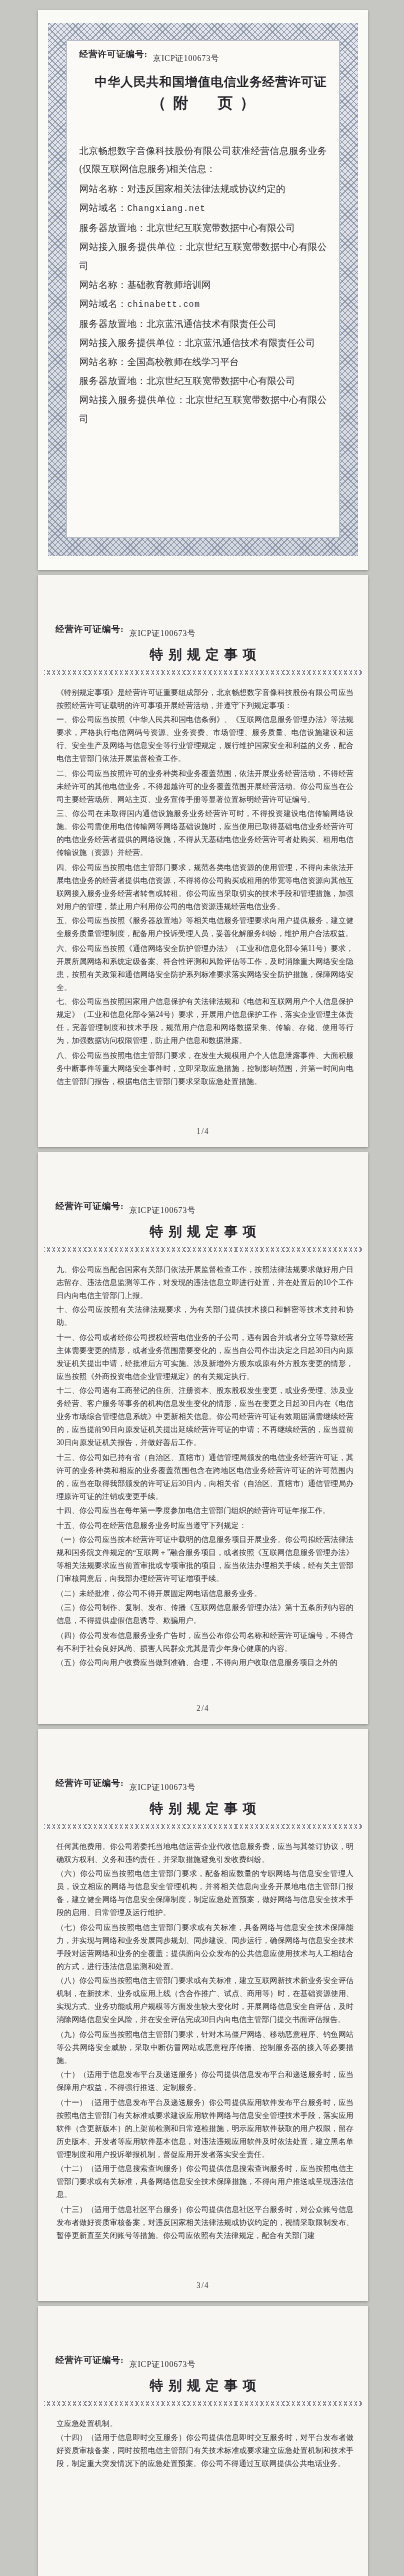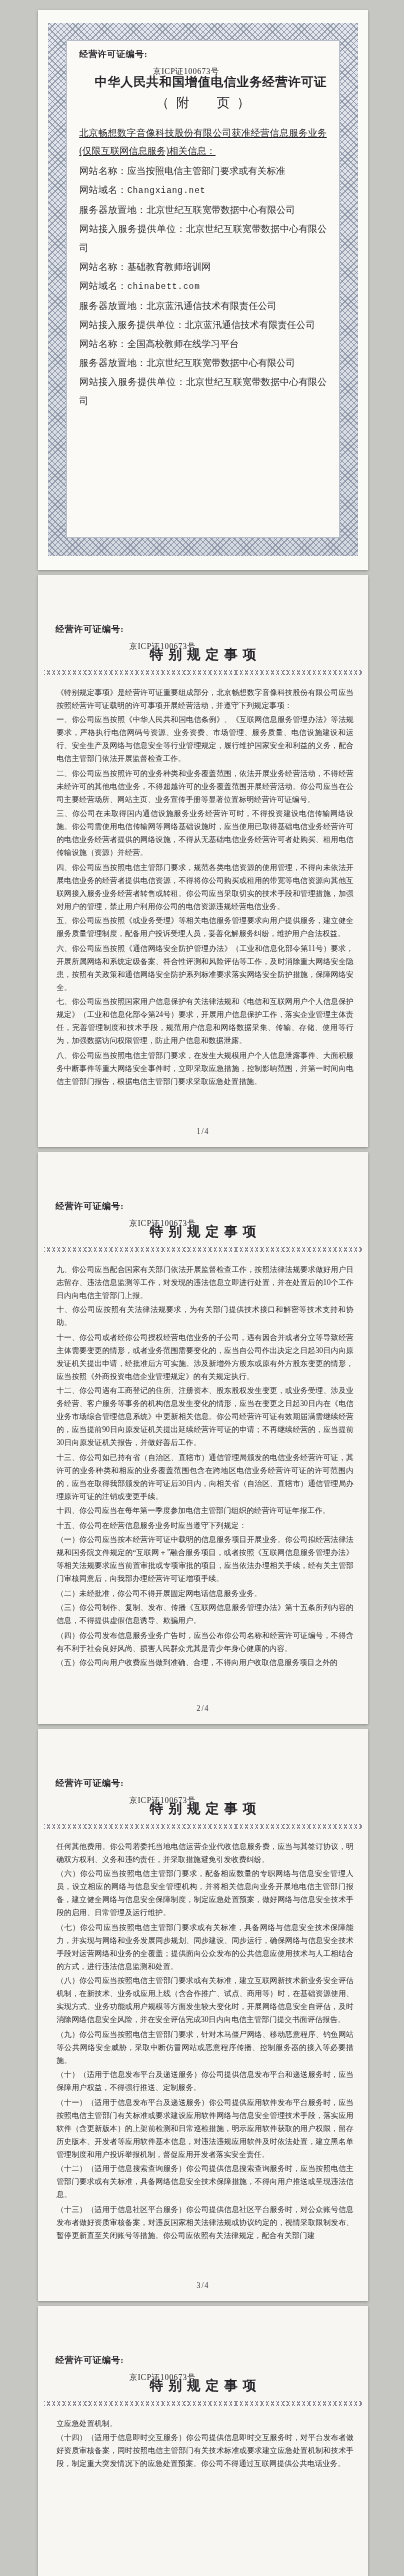--- a/index.html
+++ b/index.html
@@ -34,34 +34,33 @@
   .frame-inner{
     position:absolute;top:17.5px;left:17.5px;right:17.5px;bottom:17.5px;
     background:#fbfaf6;
     border:0.5px solid #b9bfca;
     padding:8.2px 12.4px 0 12.4px;
     box-sizing:border-box;
   }
 
   .lic-line{white-space:nowrap;}
   .lic-label{font-size:8.8px;font-weight:bold;letter-spacing:0.5px;}
-  .lic-value{font-size:8px;position:relative;top:17px;margin-left:5.2px;letter-spacing:0.5px;font-family:Liberation Serif, serif;}
+  .lic-value{font-size:8px;position:relative;top:4px;margin-left:5.2px;letter-spacing:0.5px;font-family:Liberation Serif, serif;}
 
   .annex-title{
     font-size:12.4px;font-weight:bold;text-align:right;
     letter-spacing:0.5px;margin:12.4px 0 3.1px 0;
   }
   .annex-subtitle{
-    font-size:13px;font-weight:normal;text-align:center;
+    font-size:15px;font-weight:bold;text-align:center;
     letter-spacing:7.2px;margin:3.1px 0 0 0;text-indent:7.2px;
   }
   .annex-intro{
     font-size:9.3px;line-height:18.5px;text-align:justify;
-    margin:12px 0 0 0;
-    text-decoration:underline;
+    margin:29px 0 0 0;
   }
   .annex-rows{margin-top:1px;}
   .row{font-size:9.3px;line-height:19px;margin:0;text-align:justify;}
   .f-label{letter-spacing:0.3px;}
   .latin{font-family:"Liberation Mono","DejaVu Sans Mono",monospace;font-size:8.5px;letter-spacing:0.5px;}
 
   
   .prov .lic-line{padding:49px 0 0 17.5px;}
   .prov-title{
     font-size:13.4px;font-weight:bold;text-align:center;
@@ -94,21 +93,21 @@
       <div class="frame-inner">
         <div class="lic-line">
           <span class="lic-label">经营许可证编号:</span><span class="lic-value">京ICP证100673号</span>
         </div>
         <h1 class="annex-title">中华人民共和国增值电信业务经营许可证</h1>
         <div class="annex-subtitle">（附　页）</div>
         <p class="annex-intro">北京畅想数字音像科技股份有限公司获准经营信息服务业务(仅限互联网信息服务)相关信息：</p>
 
         <div class="annex-rows">
 
-          <p class="row"><span class="f-label">网站名称：</span><span>应当按照电信主管部门要求或有关标准</span></p>
+          <p class="row"><span class="f-label">网站名称：</span><span>对违反国家相关法律法规或协议约定的</span></p>
           <p class="row"><span class="f-label">网站域名：</span><span class="latin">Changxiang.net</span></p>
           <p class="row"><span class="f-label">服务器放置地：</span><span>北京世纪互联宽带数据中心有限公司</span></p>
           <p class="row"><span class="f-label">网站接入服务提供单位：</span><span>北京世纪互联宽带数据中心有限公司</span></p>
 
           <p class="row"><span class="f-label">网站名称：</span><span>基础教育教师培训网</span></p>
           <p class="row"><span class="f-label">网站域名：</span><span class="latin">chinabett.com</span></p>
           <p class="row"><span class="f-label">服务器放置地：</span><span>北京蓝汛通信技术有限责任公司</span></p>
           <p class="row"><span class="f-label">网站接入服务提供单位：</span><span>北京蓝汛通信技术有限责任公司</span></p>
 
           <p class="row"><span class="f-label">网站名称：</span><span>全国高校教师在线学习平台</span></p>
@@ -124,21 +123,21 @@
       <span class="lic-label">经营许可证编号:</span><span class="lic-value">京ICP证100673号</span>
     </div>
     <h2 class="prov-title">特别规定事项</h2>
     <div class="zigzag"></div>
     <div class="body">
         <p class="para">《特别规定事项》是经营许可证重要组成部分，北京畅想数字音像科技股份有限公司应当按照经营许可证载明的许可事项开展经营活动，并遵守下列规定事项：</p>
         <p class="para">一、你公司应当按照《中华人民共和国电信条例》、《互联网信息服务管理办法》等法规要求，严格执行电信网码号资源、业务资费、市场管理、服务质量、电信设施建设和运行、安全生产及网络与信息安全等行业管理规定，履行维护国家安全和利益的义务，配合电信主管部门依法开展监督检查工作。</p>
         <p class="para">二、你公司应当按照许可的业务种类和业务覆盖范围，依法开展业务经营活动，不得经营未经许可的其他电信业务，不得超越许可的业务覆盖范围开展经营活动。你公司应当在公司主要经营场所、网站主页、业务宣传手册等显著位置标明经营许可证编号。</p>
         <p class="para">三、你公司在未取得国内通信设施服务业务经营许可时，不得投资建设电信传输网络设施。你公司需使用电信传输网等网络基础设施时，应当使用已取得基础电信业务经营许可的电信业务经营者提供的网络设施，不得从无基础电信业务经营许可者处购买、租用电信传输设施（资源）并经营。</p>
         <p class="para">四、你公司应当按照电信主管部门要求，规范各类电信资源的使用管理，不得向未依法开展电信业务的经营者提供电信资源，不得将你公司购买或租用的带宽等电信资源向其他互联网接入服务业务经营者转售或转租。你公司应当采取切实的技术手段和管理措施，加强对用户的管理，禁止用户利用你公司的电信资源违规经营电信业务。</p>
-        <p class="para">五、你公司应当按照《或业务受理》等相关电信服务管理要求向用户提供服务，建立健全服务质量管理制度，配备用户投诉受理人员，妥善化解服务纠纷，维护用户合法权益。</p>
+        <p class="para">五、你公司应当按照《服务器放置地》等相关电信服务管理要求向用户提供服务，建立健全服务质量管理制度，配备用户投诉受理人员，妥善化解服务纠纷，维护用户合法权益。</p>
         <p class="para">六、你公司应当按照《通信网络安全防护管理办法》（工业和信息化部令第11号）要求，开展所属网络和系统定级备案、符合性评测和风险评估等工作，及时消除重大网络安全隐患，按照有关政策和通信网络安全防护系列标准要求落实网络安全防护措施，保障网络安全。</p>
         <p class="para">七、你公司应当按照国家用户信息保护有关法律法规和《电信和互联网用户个人信息保护规定》（工业和信息化部令第24号）要求，开展用户信息保护工作，落实企业管理主体责任，完善管理制度和技术手段，规范用户信息和网络数据采集、传输、存储、使用等行为，加强数据访问权限管理，防止用户信息和数据泄露。</p>
         <p class="para">八、你公司应当按照电信主管部门要求，在发生大规模用户个人信息泄露事件、大面积服务中断事件等重大网络安全事件时，立即采取应急措施，控制影响范围，并第一时间向电信主管部门报告，根据电信主管部门要求采取应急处置措施。</p>
       </div>
     <div class="pagenum">1/4</div>
   </section>
 
   <section class="page prov" id="p3">
     <div class="lic-line">
       <span class="lic-label">经营许可证编号:</span><span class="lic-value">京ICP证100673号</span>

